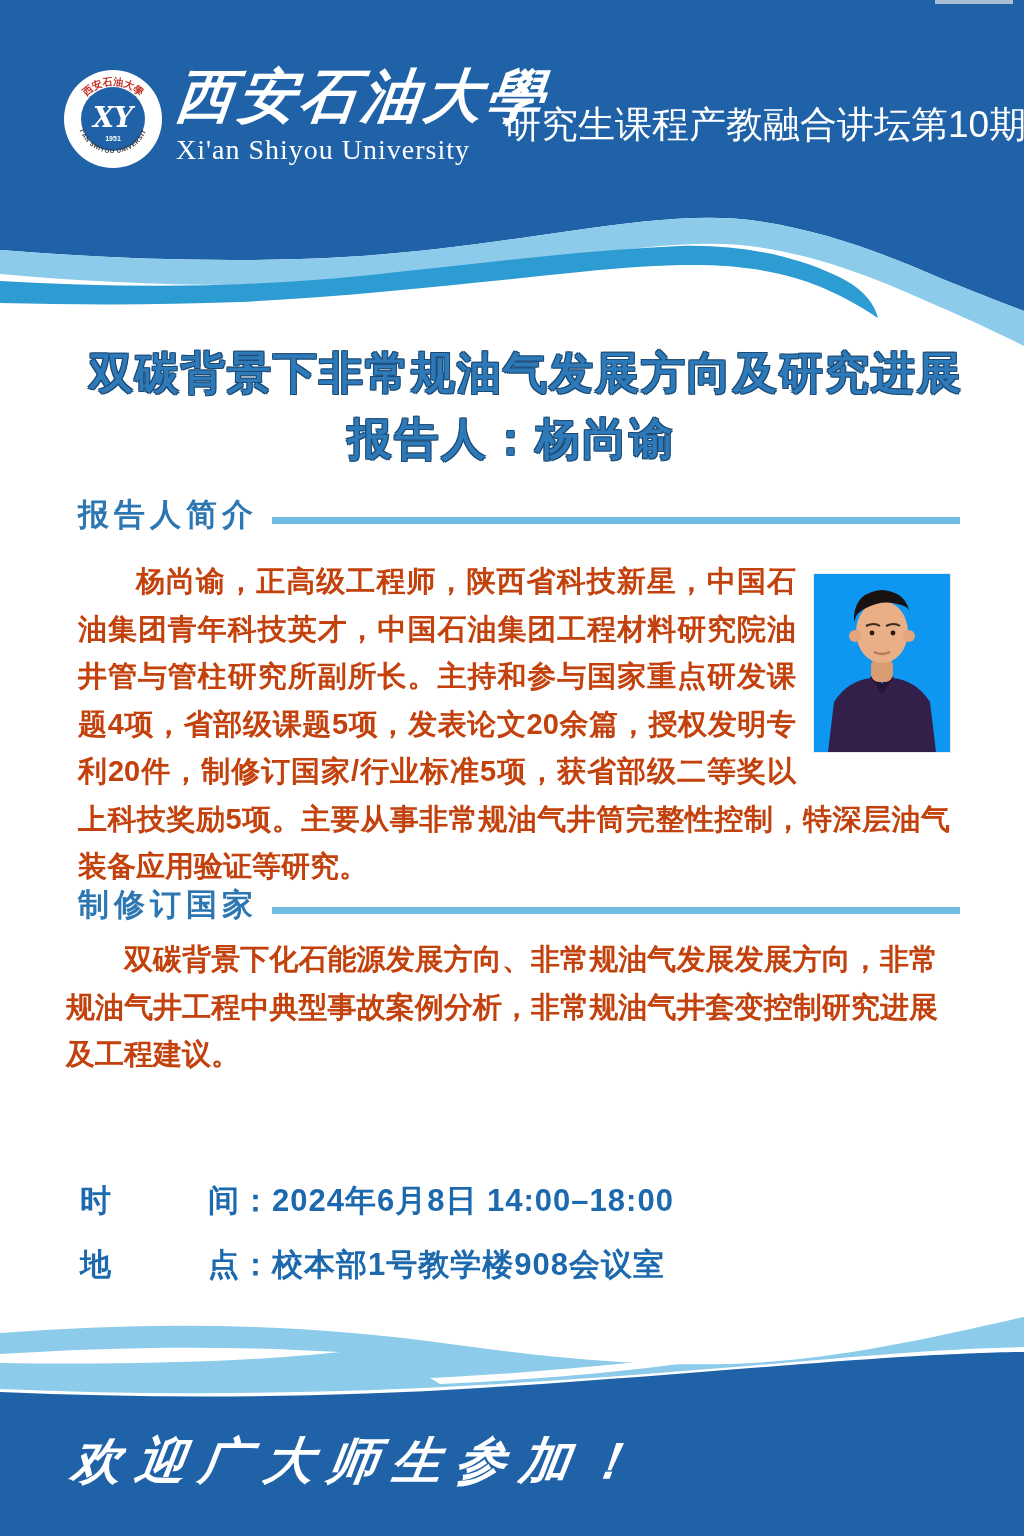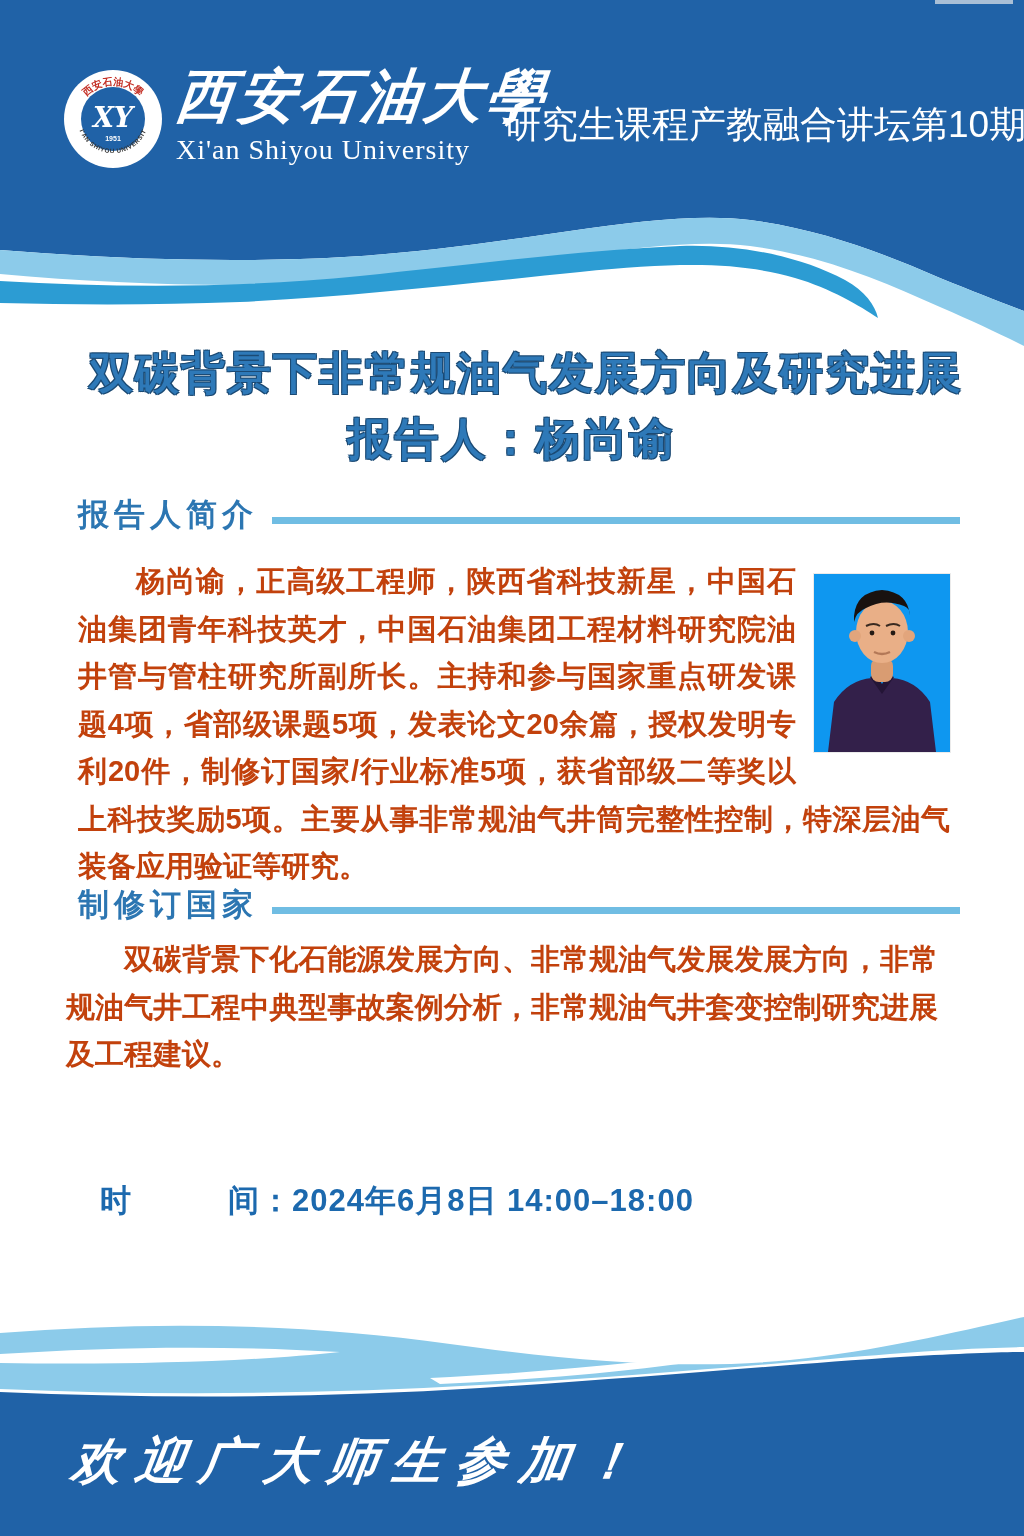--- a/index.html
+++ b/index.html
@@ -50,21 +50,21 @@
     text-align:justify;text-indent:2em;
   }
   #bio-block{position:absolute;left:78px;top:558px;width:872px;}
   #photo-float{
     float:right;width:136px;height:178px;margin:16px 0 16px 18px;
     box-shadow:0 0 0 1px rgba(0,0,0,0.08);
   }
   #content-block{position:absolute;left:66px;top:936px;width:872px;}
   
   .info{position:absolute;left:80px;top:1180px;font-size:31px;font-weight:900;color:#1c69ae;}
-  .info .row{white-space:nowrap;margin-bottom:22px;letter-spacing:1px;margin-left:20px;}
+  .info .row{white-space:nowrap;margin-bottom:22px;letter-spacing:1px;}
   
   #bottom-wave{position:absolute;left:0;top:1286px;width:1024px;height:250px;}
   .welcome{
     position:absolute;left:72px;top:1428px;color:#ffffff;
     font-family:"DejaVu Serif",serif;font-style:italic;font-weight:700;
     font-size:50px;letter-spacing:14px;transform:skewX(-8deg);white-space:nowrap;
   }
 </style>
 </head>
 <body>
@@ -130,20 +130,21 @@
 <div id="sec2" class="section-head">
   <span class="hd">制修订国家</span>
   <span class="rule"></span>
 </div>
 <div id="content-block">
   <div class="para">双碳背景下化石能源发展方向、非常规油气发展发展方向，非常规油气井工程中典型事故案例分析，非常规油气井套变控制研究进展及工程建议。</div>
 </div>
 
 <div class="info">
   <div class="row"><span>时　　　间：</span><span>2024年6月8日 14:00–18:00</span></div>
+  <div class="row"><span>地　　　点：</span><span>校本部1号教学楼908会议室</span></div>
 </div>
 
 <svg id="bottom-wave" viewBox="0 0 1024 250" xmlns="http://www.w3.org/2000/svg">
   <path fill="#2062a7" d="M0,106 C160,113 320,112 480,102 C640,92 790,78 900,71 C950,68 1000,66 1024,66 L1024,250 H0 Z"></path>
   <path fill="#8ccbea" d="M0,47 C150,35 300,37 450,58 C580,76 690,84 790,74 C880,65 960,45 1024,31 L1024,61 C980,62 940,64 890,68 C790,76 640,90 480,99 C320,108 160,110 0,103 Z"></path>
   <path fill="#ffffff" d="M0,68 C110,61 220,59 340,66 C250,76 120,79 0,77 Z"></path>
   <path fill="#ffffff" d="M430,92 C560,86 680,72 790,58 C700,80 570,92 440,98 Z"></path>
 </svg>
 <div class="welcome">欢迎广大师生参加！</div>
 

